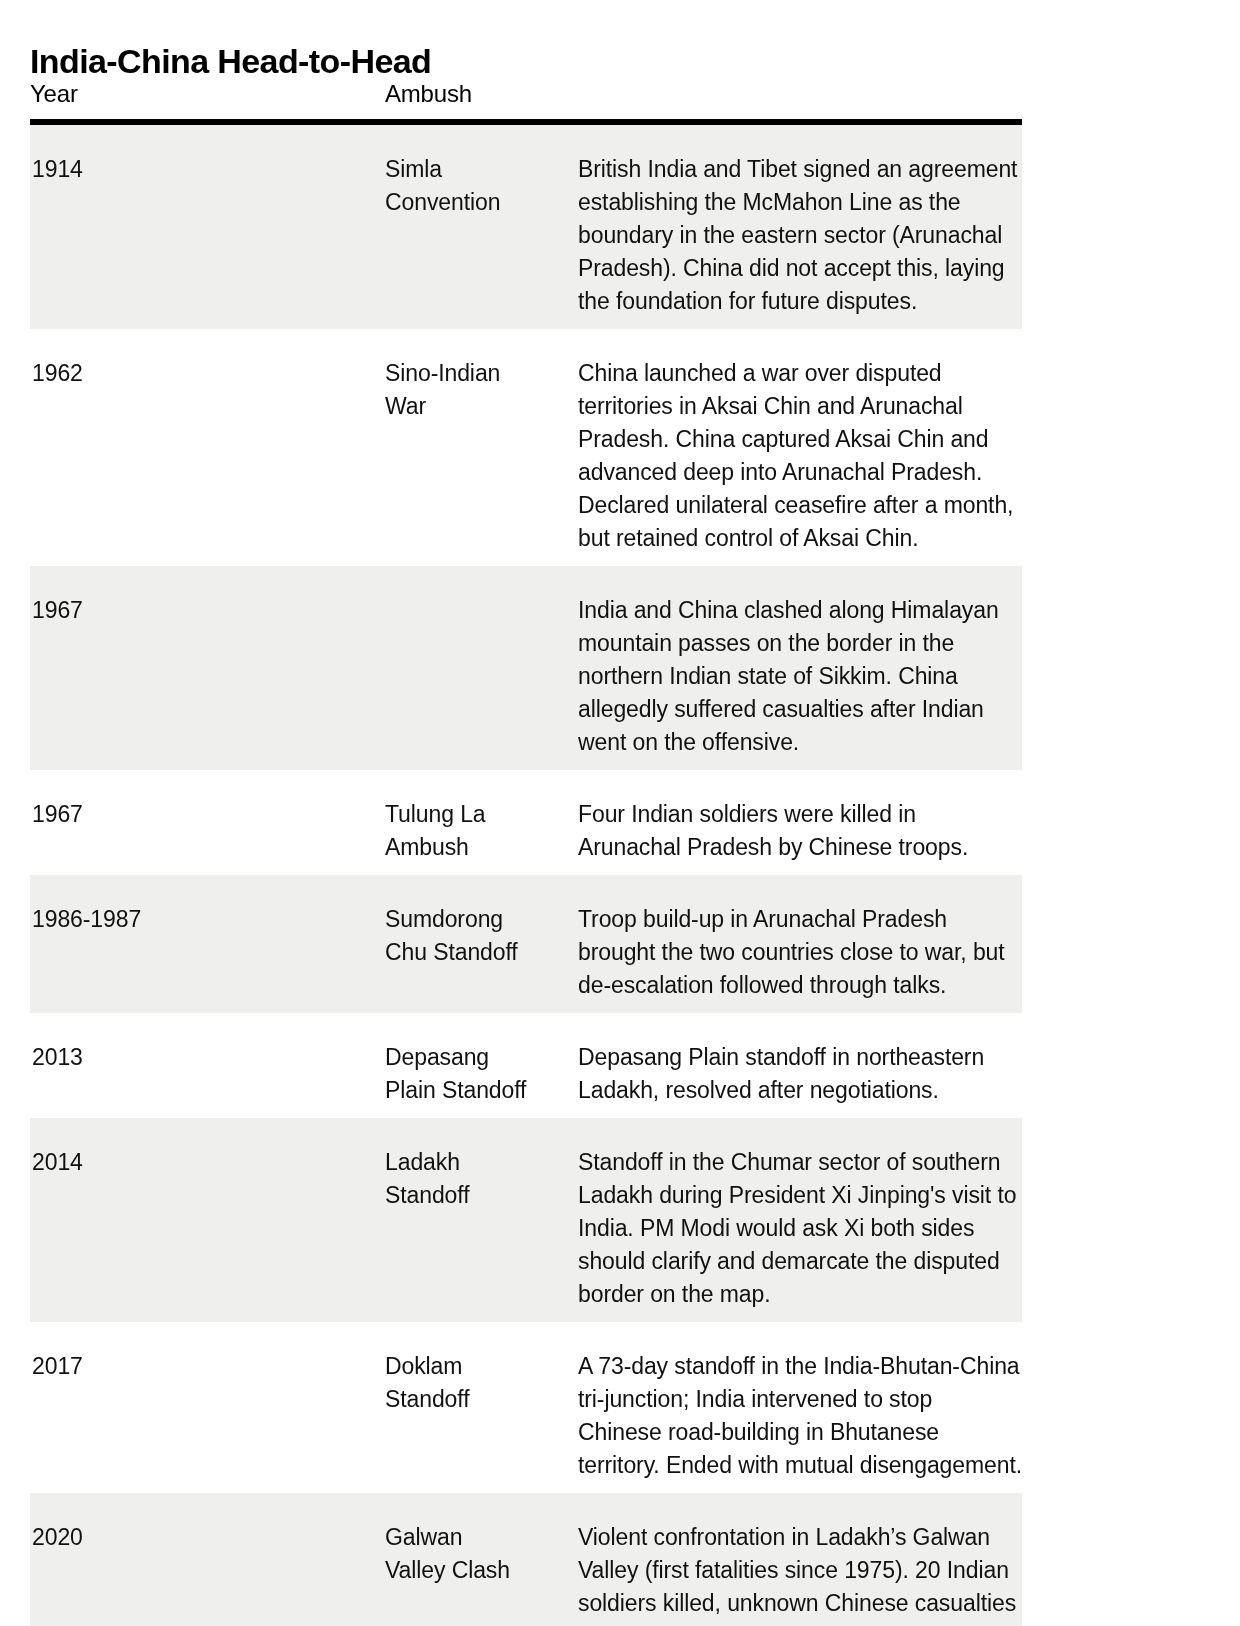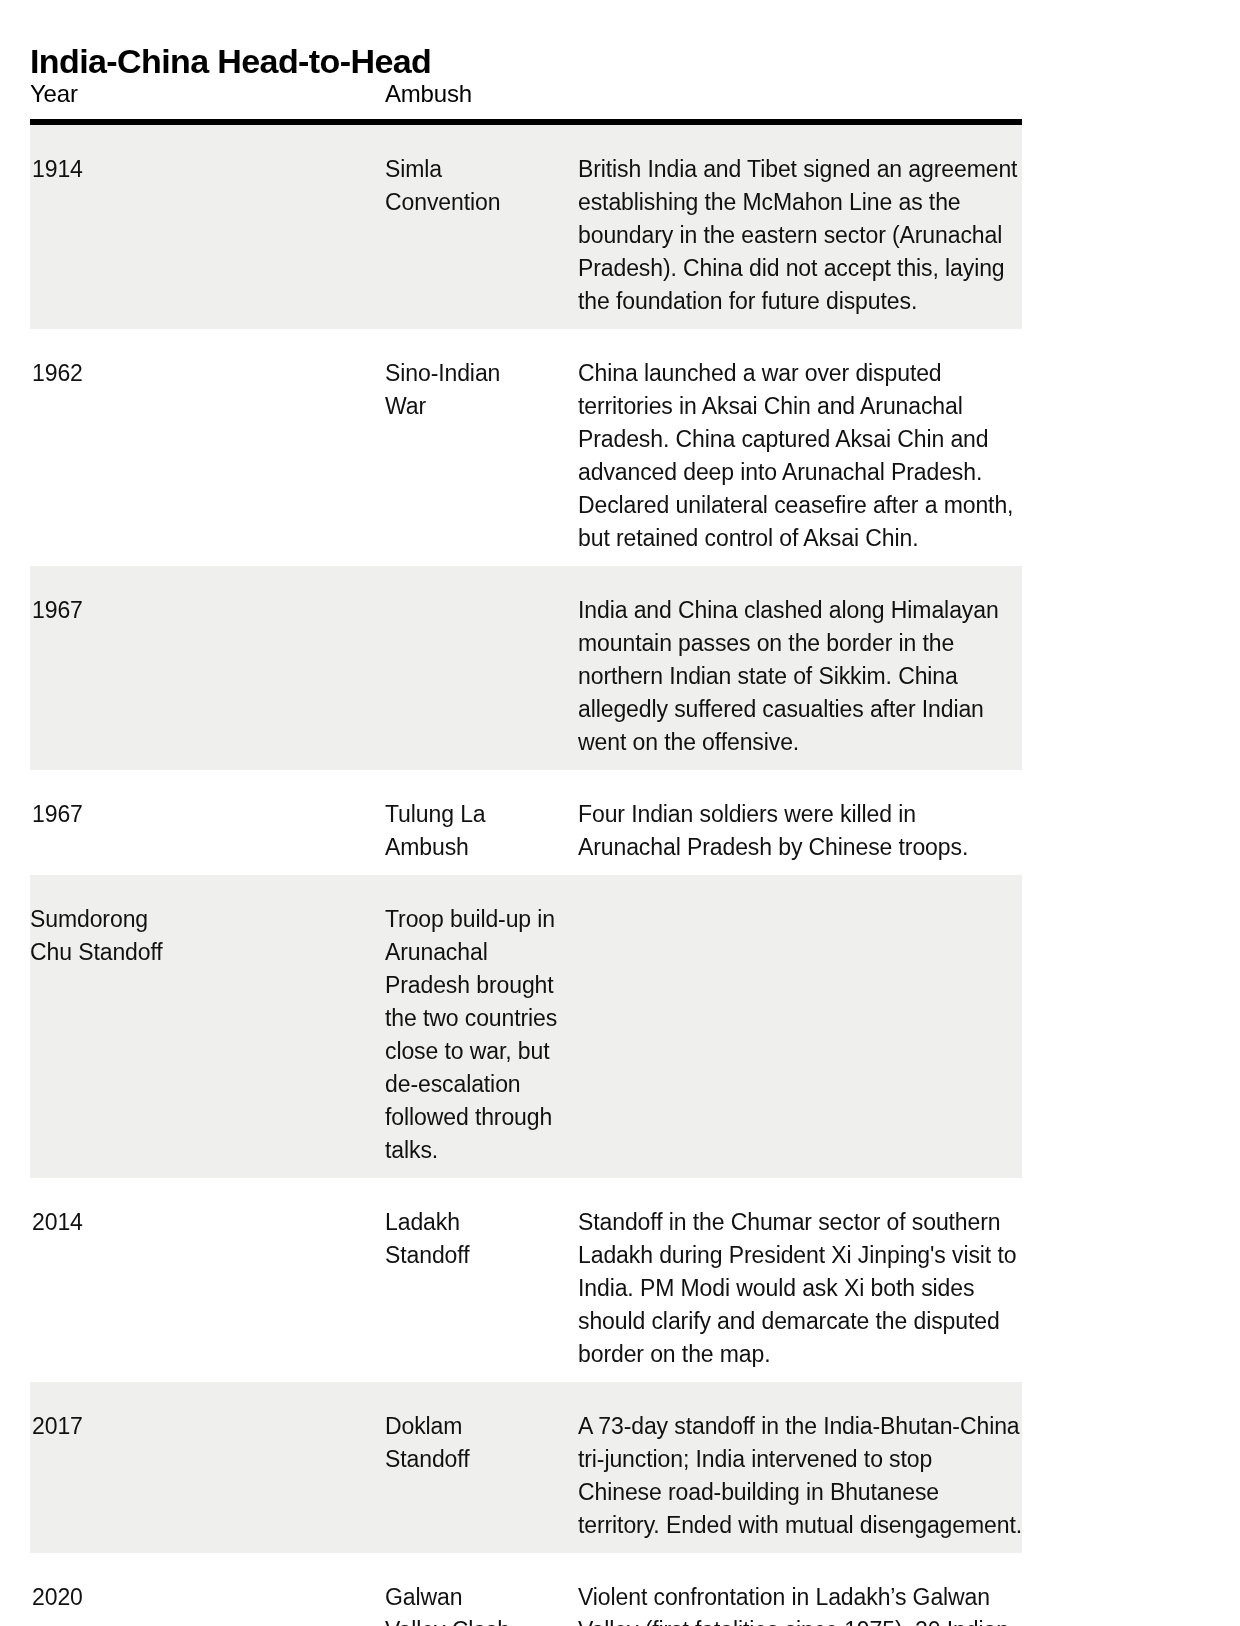--- a/index.html
+++ b/index.html
@@ -133,28 +133,38 @@
       <div class="cell year">1967</div>
       <div class="cell event">
           <div class="event-inner">Tulung La Ambush</div>
         </div>
       <div class="cell desc">
           <div class="desc-inner">Four Indian soldiers were killed in Arunachal Pradesh by Chinese troops.</div>
         </div>
     </div>
 
     <div class="row">
+      <div class="cell year">1986-1987</div>
       <div class="cell event">
           <div class="event-inner">Sumdorong Chu Standoff</div>
         </div>
       <div class="cell desc">
           <div class="desc-inner">Troop build-up in Arunachal Pradesh brought the two countries close to war, but de-escalation followed through talks.</div>
         </div>
     </div>
 
+    <div class="row">
+      <div class="cell year">2013</div>
+      <div class="cell event">
+          <div class="event-inner">Depasang Plain Standoff</div>
+        </div>
+      <div class="cell desc">
+          <div class="desc-inner">Depasang Plain standoff in northeastern Ladakh, resolved after negotiations.</div>
+        </div>
+    </div>
 
     <div class="row">
       <div class="cell year">2014</div>
       <div class="cell event">
           <div class="event-inner">Ladakh Standoff</div>
         </div>
       <div class="cell desc">
           <div class="desc-inner">Standoff in the Chumar sector of southern Ladakh during President Xi Jinping's visit to India. PM Modi would ask Xi both sides should clarify and demarcate the disputed border on the map.</div>
         </div>
     </div>

